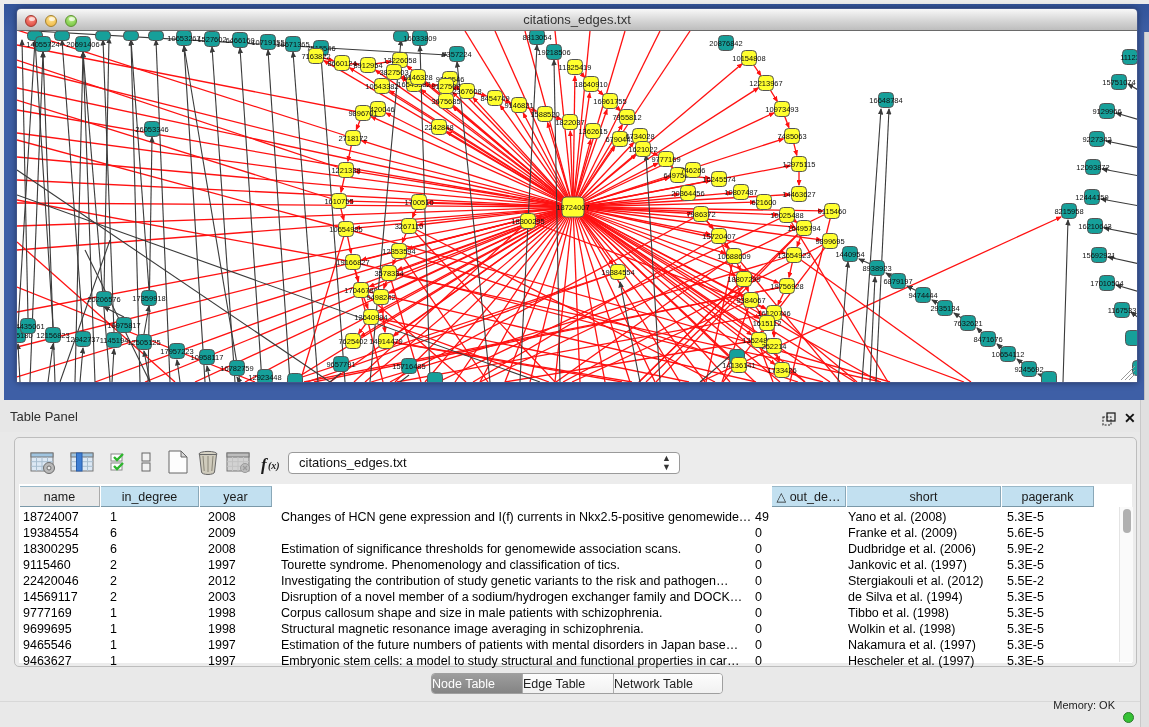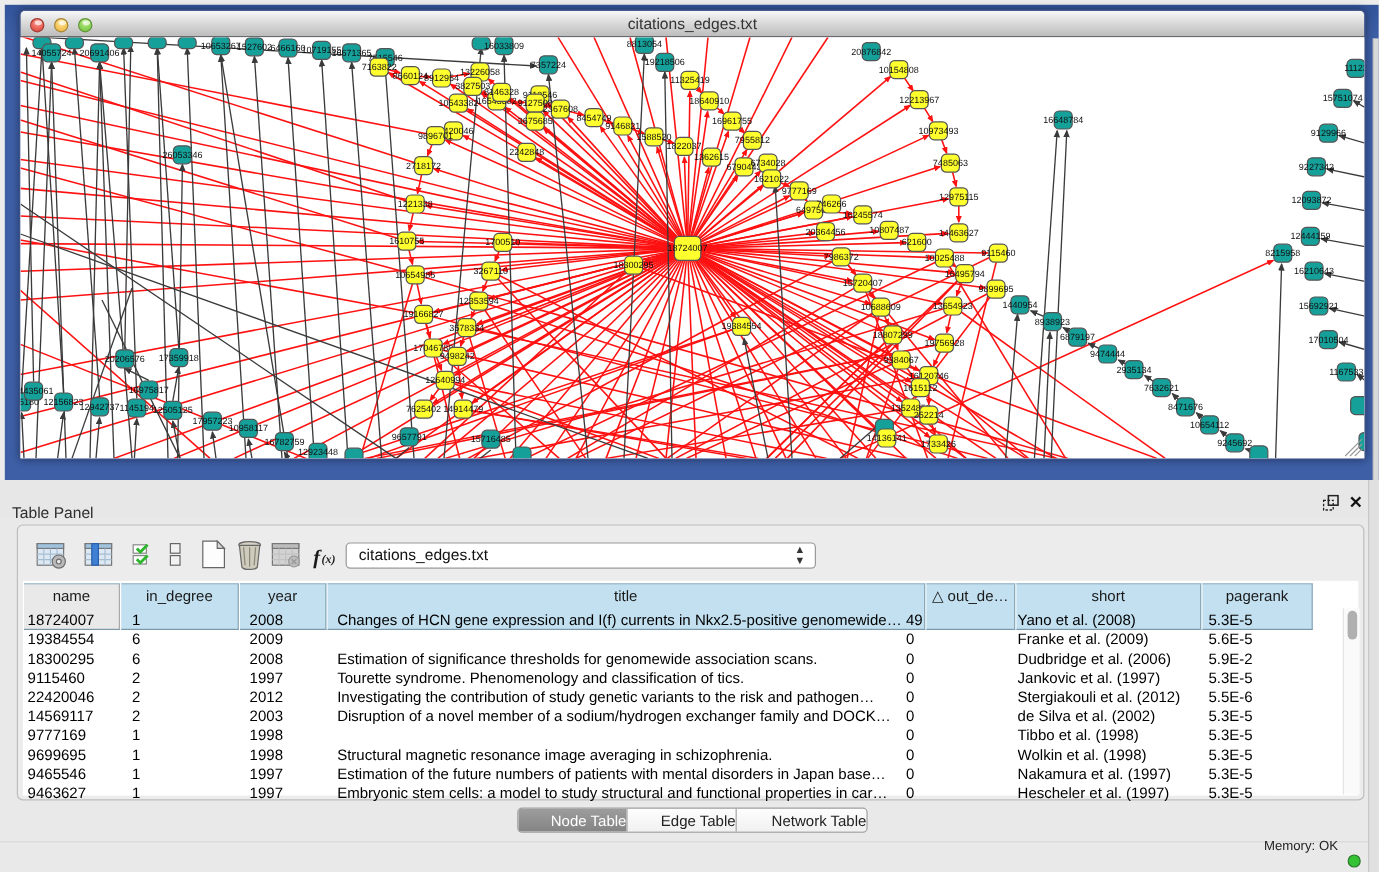--- a/index.html
+++ b/index.html
@@ -15,46 +15,46 @@
 .tl{position:absolute;top:6px;width:12px;height:12px;border-radius:50%}
 .tl::after{content:"";position:absolute;left:2.5px;top:1px;width:6px;height:3.5px;border-radius:50%;background:rgba(255,255,255,.65)}
 #tl-r{left:8px;background:radial-gradient(circle at 50% 30%,#fca49a,#ee6c60 45%,#d5433a);border:1px solid #a33730}
 #tl-y{left:28px;background:radial-gradient(circle at 50% 30%,#fde9ac,#f7ce67 45%,#edb143);border:1px solid #a5832f}
 #tl-g{left:48px;background:radial-gradient(circle at 50% 30%,#d4f4ae,#95d95f 45%,#6fbf3e);border:1px solid #5f9334}
 #graph{position:absolute;left:0;top:22px;width:1120px;height:351px;background:#fff;overflow:hidden}
 #rscroll{position:absolute;right:0;top:32px;width:5px;height:368px;background:#d9d9d9;border-left:1px solid #c0c0c0}
 #panel{position:absolute;left:0;top:400px;width:1149px;height:327px;background:#e9e9e9}
 #pdivider{position:absolute;left:0;top:301px;width:1149px;height:1px;background:#d8d8d8}
 #phead{position:absolute;left:0;top:0;width:1149px;height:32px;background:#e7e7e7}
-#phead .t{position:absolute;left:10px;top:20px;font-size:13px;color:#2f2f2f}
+#phead .t{position:absolute;left:10px;top:9px;font-size:13px;color:#2f2f2f}
 #pfloat{position:absolute;left:1102px;top:12px;width:14px;height:14px}
 #pclose{position:absolute;left:1124px;top:10px;font-size:14px;font-weight:bold;color:#111}
 #tbox{position:absolute;left:14px;top:37px;width:1123px;height:230px;background:#ececec;
  border:1px solid #bdbdbd;border-radius:5px}
 #twhite{position:absolute;left:4px;top:46px;width:1113px;height:179px;background:#fff}
 #toolbar{position:absolute;left:0;top:0;width:100%;height:44px}
 #dropdown{position:absolute;left:273px;top:14px;width:392px;height:22px;background:#fff;
  border:1px solid #9a9a9a;border-radius:4px;font-size:13px;color:#111;line-height:20px;
  padding-left:10px}
 #dropdown .arr{position:absolute;right:8px;top:1px;font-size:9px;color:#333;line-height:9px}
 #thead{position:absolute;left:5px;top:48px;width:1074px;height:21px;font-size:12.5px;color:#1a1a1a}
-#thead span{position:absolute;top:0;height:39px;text-align:center;line-height:21px;
+#thead span{position:absolute;top:0;height:21px;text-align:center;line-height:21px;
  background:#c2e0f0;border-right:1px solid #8aa8b8;border-top:1px solid #9ab8c8;border-bottom:1px solid #7a98a8}
 #tbody{position:absolute;left:5px;top:71px;width:1110px;height:160px;font-size:12.5px;color:#000}
 .tr{position:relative;height:16px;line-height:16px;white-space:nowrap}
 .tr span{position:absolute;top:0;overflow:hidden}
 .c0{left:3px;width:92px}.c1{left:90px;width:90px}.c2{left:188px;width:68px}
 .c3{left:261px;width:492px}.c4{left:735px;width:70px}.c5{left:828px;width:152px}
 .c6{left:987px;width:90px}
 #vscroll{position:absolute;right:3px;top:69px;width:14px;height:155px;background:#fafafa;
  border-left:1px solid #e4e4e4}
 #vthumb{position:absolute;left:3px;top:2px;width:8px;height:24px;background:#b0b0b0;border-radius:4px}
 #tabs{position:absolute;left:431px;top:273px;height:21px;display:flex;
  border:1px solid #9f9f9f;border-radius:4px;overflow:hidden;font-size:12.5px}
-#tabs div{height:100%;line-height:20px;text-align:right}
+#tabs div{height:100%;line-height:20px;text-align:left}
 #tab1{width:90px;background:linear-gradient(#9d9d9d,#848484);color:#fff}
 #tab2{width:91px;background:linear-gradient(#fdfdfd,#f1f1f1);color:#222;border-left:1px solid #ababab}
 #tab3{width:109px;background:linear-gradient(#fdfdfd,#f1f1f1);color:#222;border-left:1px solid #ababab}
 #status{position:absolute;right:34px;top:299px;font-size:11px;color:#222}
 #memdot{position:absolute;right:15px;top:312px;width:11px;height:11px;border-radius:50%;
  background:#35c235;border:1px solid #2c7a2c}
 #appedge{position:absolute;right:0;top:400px;width:9px;height:327px;background:#e0e0e0;border-left:1px solid #c8c8c8}
 </style></head><body>
 <div id="mdi"></div>
 <div id="gwin">
@@ -706,21 +706,20 @@
             <text x="0" y="17" font-family="Liberation Serif,serif" font-style="italic" font-weight="bold" font-size="17" fill="#1a1a1a">f</text>
             <text x="7" y="16" font-family="Liberation Serif,serif" font-style="italic" font-weight="bold" font-size="10" fill="#1a1a1a">(x)</text>
           </g>
         </svg>
       <div id="dropdown">citations_edges.txt<span class="arr">▲<br>▼</span></div>
     </div>
     <div id="thead">
       <span style="left:0;width:80px;background:#e9e9e9;border-right:1px solid #aaa">name</span>
       <span style="left:81px;width:98px">in_degree</span>
       <span style="left:180px;width:72px">year</span>
-      <span style="left:253px;width:498px">title</span>
       <span style="left:752px;width:74px">△ out_de…</span>
       <span style="left:827px;width:154px">short</span>
       <span style="left:982px;width:92px">pagerank</span>
     </div>
     <div id="tbody">
         <div class="tr">
           <span class="c0">18724007</span>
           <span class="c1">1</span>
           <span class="c2">2008</span>
           <span class="c3">Changes of HCN gene expression and I(f) currents in Nkx2.5-positive genomewide…</span>
@@ -754,35 +753,36 @@
           <span class="c5">Jankovic et al. (1997)</span>
           <span class="c6">5.3E-5</span>
         </div>
 <div class="tr">
           <span class="c0">22420046</span>
           <span class="c1">2</span>
           <span class="c2">2012</span>
           <span class="c3">Investigating the contribution of study genetic variants to the risk and pathogen…</span>
           <span class="c4">0</span>
           <span class="c5">Stergiakouli et al. (2012)</span>
-          <span class="c6">5.5E-6</span>
+          <span class="c6">5.5E-2</span>
         </div>
 <div class="tr">
           <span class="c0">14569117</span>
           <span class="c1">2</span>
           <span class="c2">2003</span>
           <span class="c3">Disruption of a novel member of a sodium/hydrogen exchanger family and DOCK…</span>
           <span class="c4">0</span>
-          <span class="c5">de Silva et al. (2002)</span>
+          <span class="c5">de Silva et al. (1994)</span>
           <span class="c6">5.3E-5</span>
         </div>
 <div class="tr">
           <span class="c0">9777169</span>
           <span class="c1">1</span>
           <span class="c2">1998</span>
+          <span class="c3">Corpus callosum shape and size in male patients with schizophrenia.</span>
           <span class="c4">0</span>
           <span class="c5">Tibbo et al. (1998)</span>
           <span class="c6">5.3E-5</span>
         </div>
 <div class="tr">
           <span class="c0">9699695</span>
           <span class="c1">1</span>
           <span class="c2">1998</span>
           <span class="c3">Structural magnetic resonance image averaging in schizophrenia.</span>
           <span class="c4">0</span>

